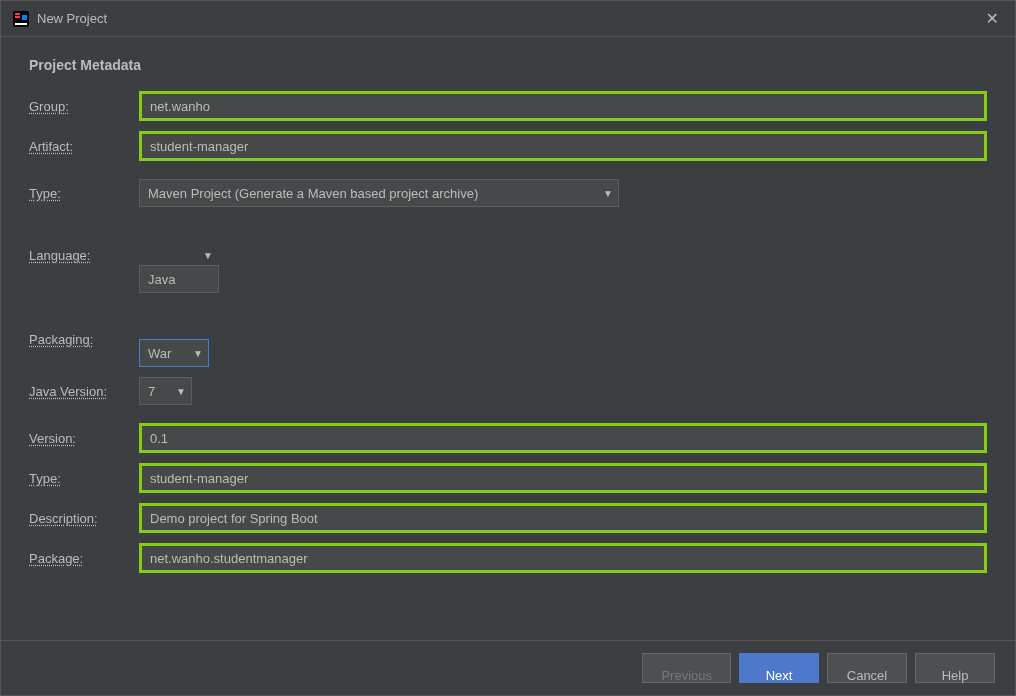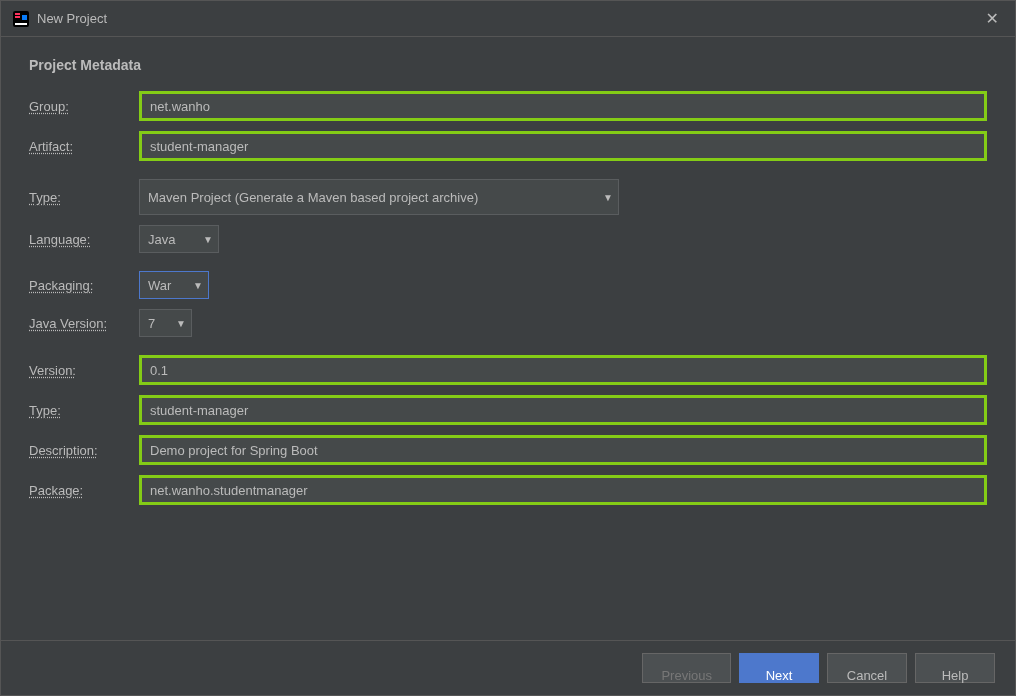--- a/index.html
+++ b/index.html
@@ -137,31 +137,32 @@
       flex: 1;
       max-width: 480px;
     }
 
     .type-select {
       background: #45494a;
       border: 1px solid #5a5d5f;
       color: #bbbbbb;
       font-size: 13px;
       padding: 4px 28px 4px 8px;
-      height: 36px;
+      height: 28px;
       width: 100%;
       outline: none;
       appearance: none;
       cursor: pointer;
     }
 
     .packaging-select-wrapper {
       display: flex;
       align-items: flex-start;
       position: relative;
+      margin-top: 28px;
     }
 
     .packaging-select {
       background: #45494a;
       border: 1px solid #4d78cc;
       color: #bbbbbb;
       font-size: 13px;
       padding: 4px 28px 4px 8px;
       height: 28px;
       outline: none;
@@ -193,20 +194,21 @@
       background: #45494a;
       border: 1px solid #5a5d5f;
       color: #bbbbbb;
       font-size: 13px;
       padding: 4px 28px 4px 8px;
       height: 28px;
       outline: none;
       appearance: none;
       cursor: pointer;
       min-width: 80px;
+      margin-top: 48px;
     }
 
     .spacer-row {
       height: 8px;
     }
 
     .footer {
       border-top: 1px solid #555;
       padding: 12px 20px;
       display: flex;

